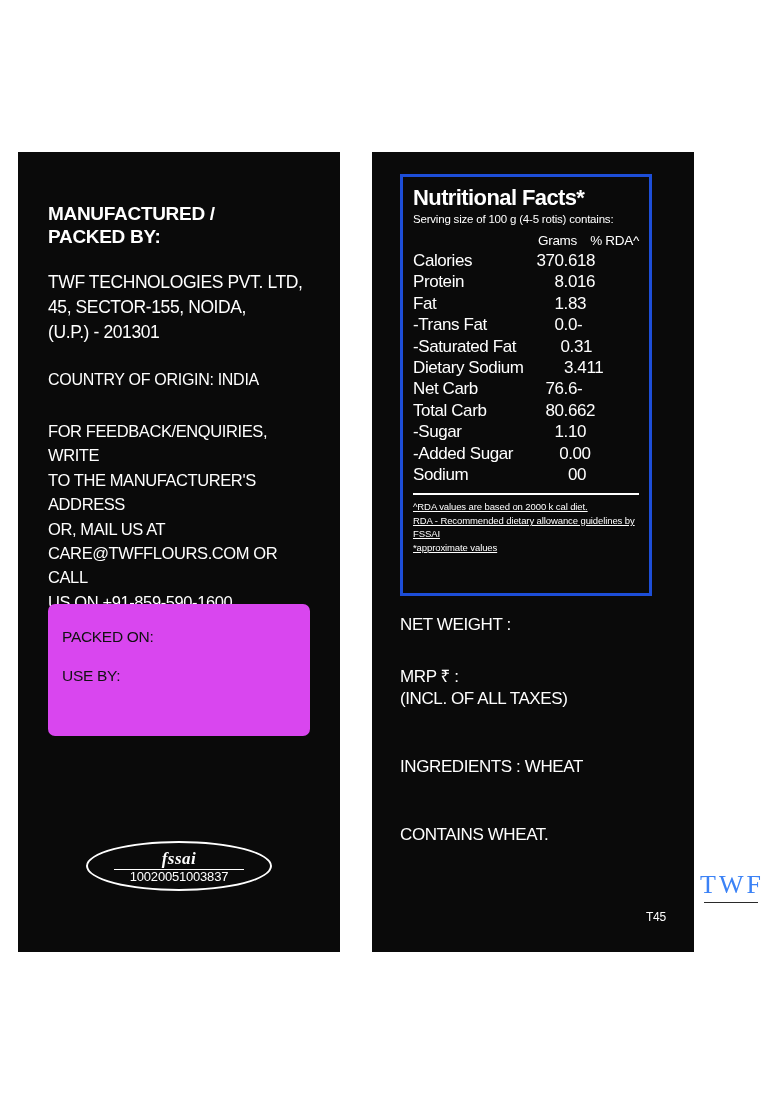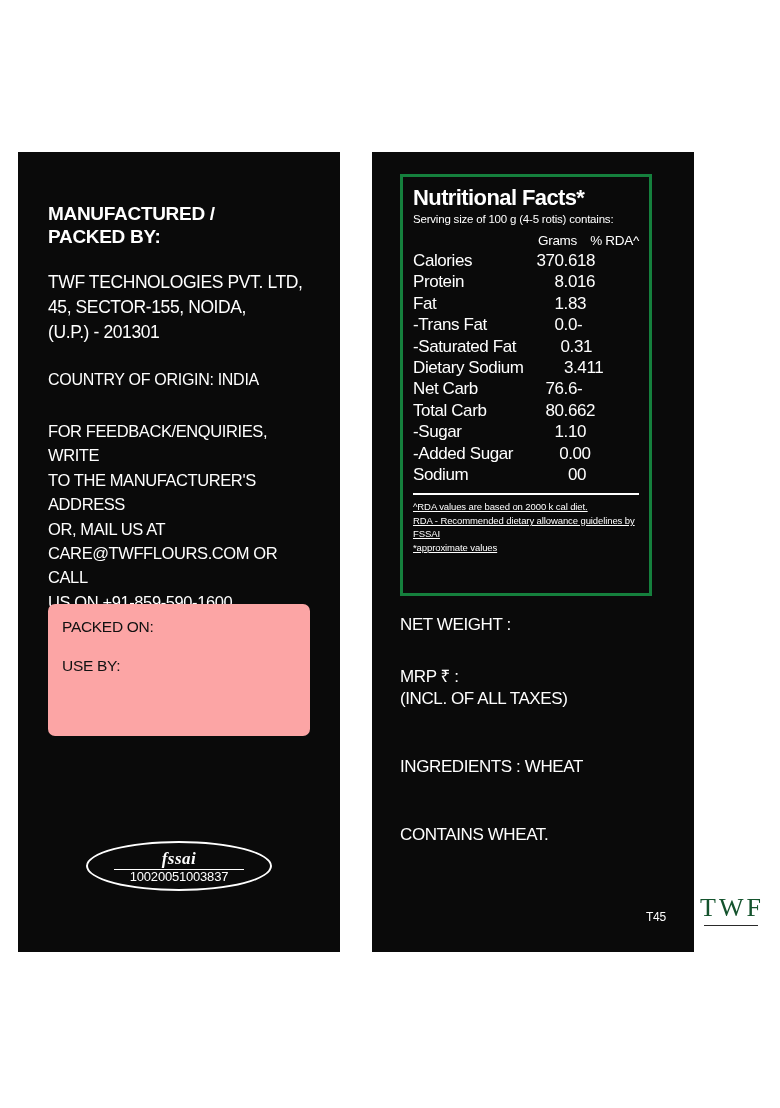--- a/index.html
+++ b/index.html
@@ -63,24 +63,24 @@
     margin: 0;
     white-space: pre-line;
   }
 
   .white-box {
     position: absolute;
     left: 30px;
     top: 452px;
     width: 262px;
     height: 132px;
-    background: #fca5a5;
+    background: #d946ef;
     color: #111111;
     border-radius: 7px;
-    padding: 14px 14px 0 14px;
+    padding: 24px 14px 0 14px;
     box-sizing: border-box;
   }
   .white-box .wb-line {
     font-size: 15.5px;
     letter-spacing: -0.3px;
     margin-bottom: 21px;
   }
 
   
   .fssai-wrap {
@@ -137,21 +137,21 @@
     height: 800px;
   }
 
   
   .nf-box {
     position: absolute;
     left: 28px;
     top: 22px;
     width: 252px;
     height: 422px;
-    border: 3px solid #15803d;
+    border: 3px solid #1d4ed8;
     box-sizing: border-box;
     padding: 8px 10px 6px 10px;
   }
   .nf-title {
     font-size: 22px;
     font-weight: bold;
     letter-spacing: -0.6px;
     margin: 0 0 2px 0;
   }
   .nf-serving {
@@ -211,23 +211,23 @@
     right: 28px;
     bottom: 28px;
     font-size: 12px;
     letter-spacing: -0.2px;
   }
 
   
   .twf-mark {
     position: absolute;
     left: 700px;
-    top: 893px;
+    top: 870px;
     width: 62px;
-    color: #14532d;
+    color: #3b82f6;
     font-family: "Liberation Serif", serif;
     text-align: center;
   }
   .twf-letters {
     font-size: 26px;
     letter-spacing: 3px;
   }
   .twf-underline {
     width: 54px;
     height: 1px;

